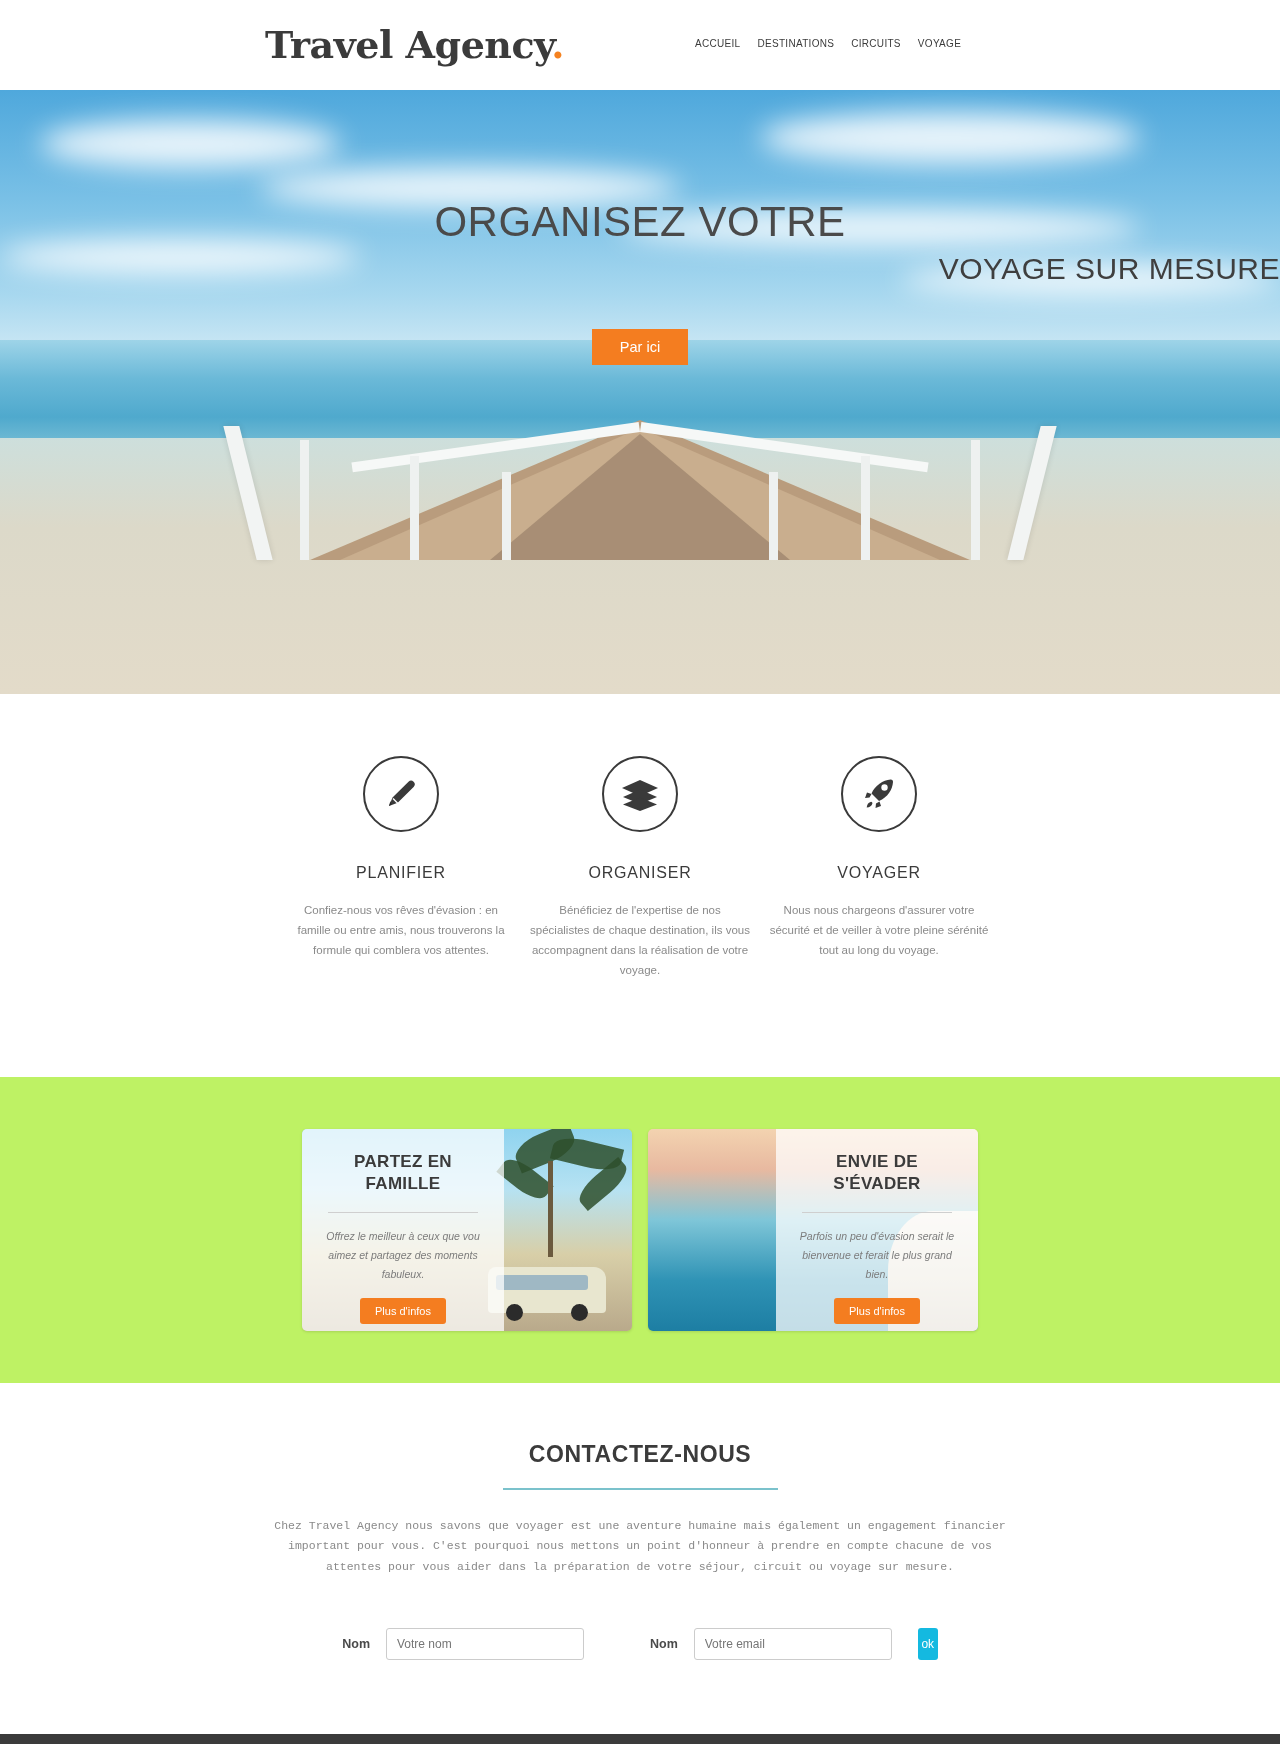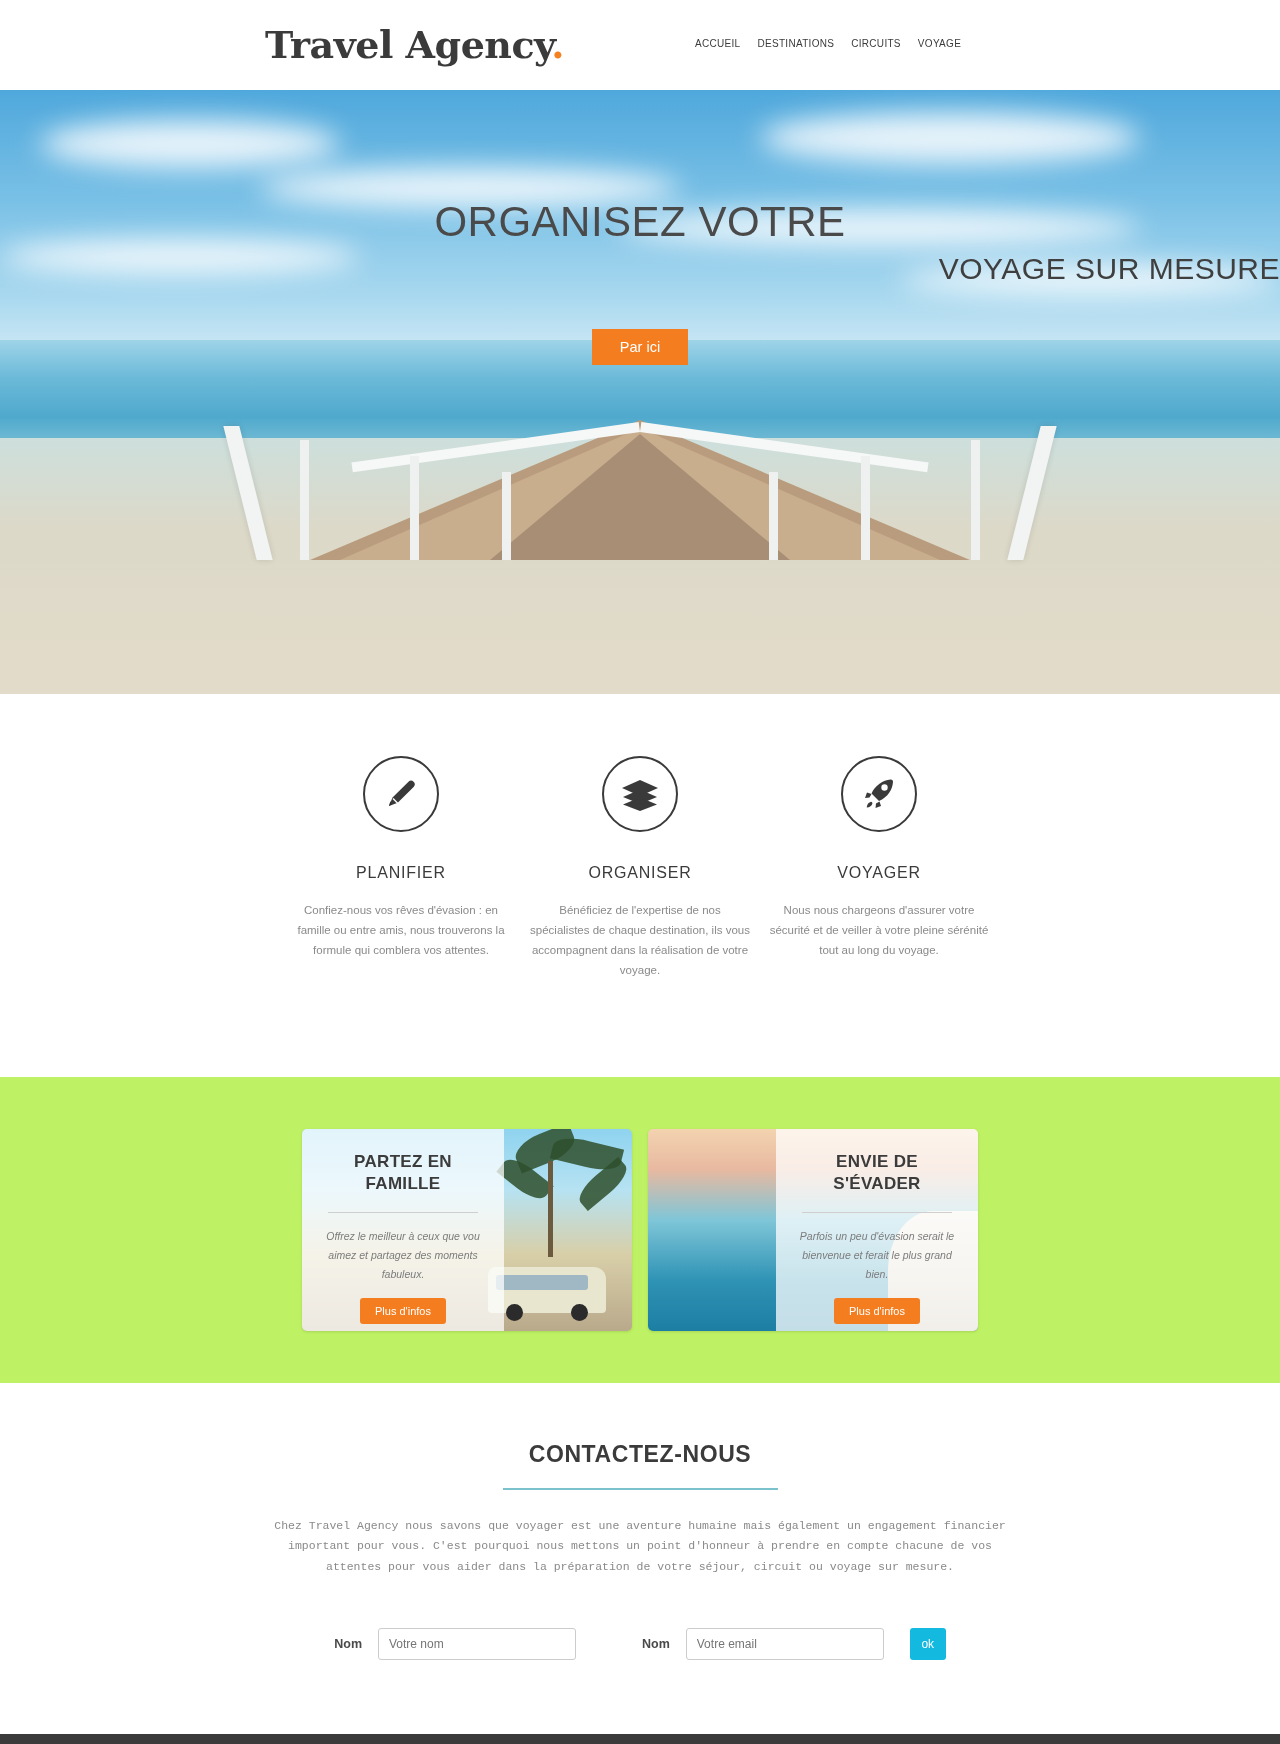--- a/index.html
+++ b/index.html
@@ -367,21 +367,21 @@
     color: #9a9a9a;
     font-family: "Liberation Sans", sans-serif;
     outline: none;
   }
   .gap-mid { width: 42px; }
   .ok-btn {
     background: #14b9e0;
     color: #ffffff;
     border: none;
     border-radius: 3px;
-    width: 36px;
+    width: 20px;
     height: 32px;
     font-size: 12px;
     cursor: pointer;
     margin-left: 14px;
     font-family: "Liberation Sans", sans-serif;
   }
 
   
   .site-footer {
     background: #3b3b3b;

